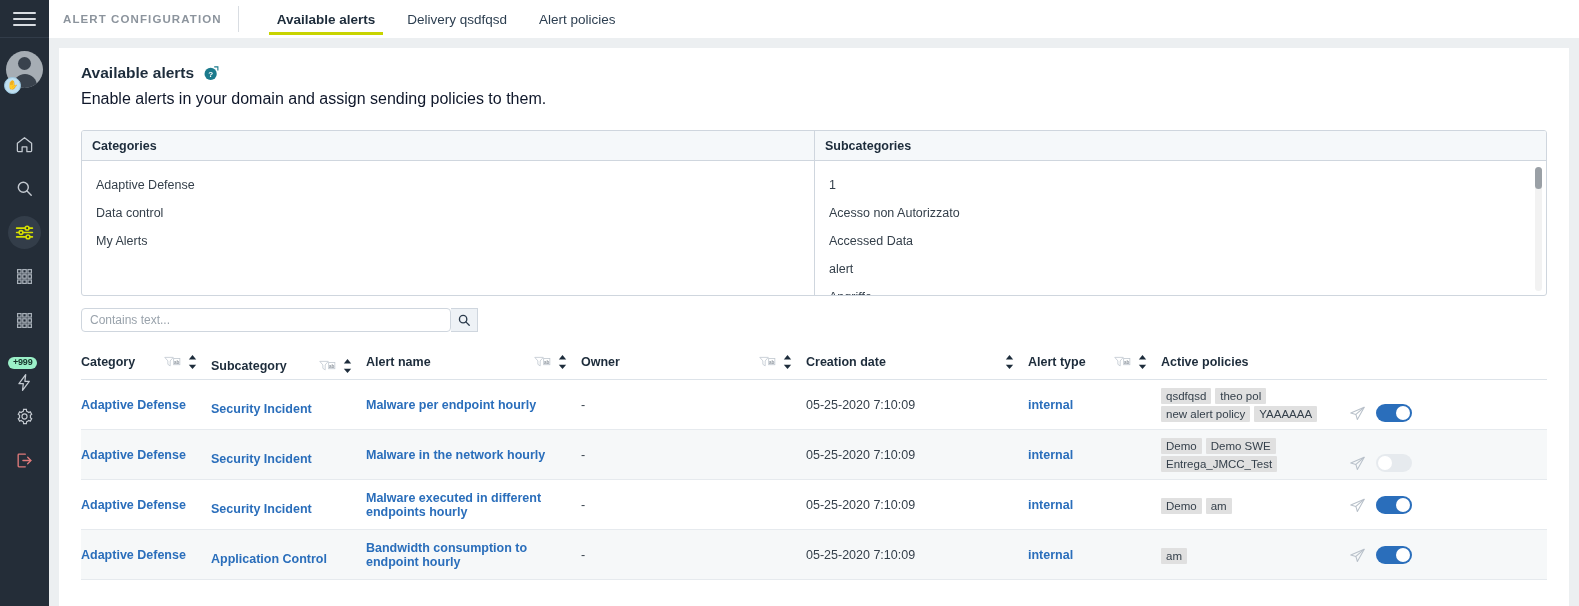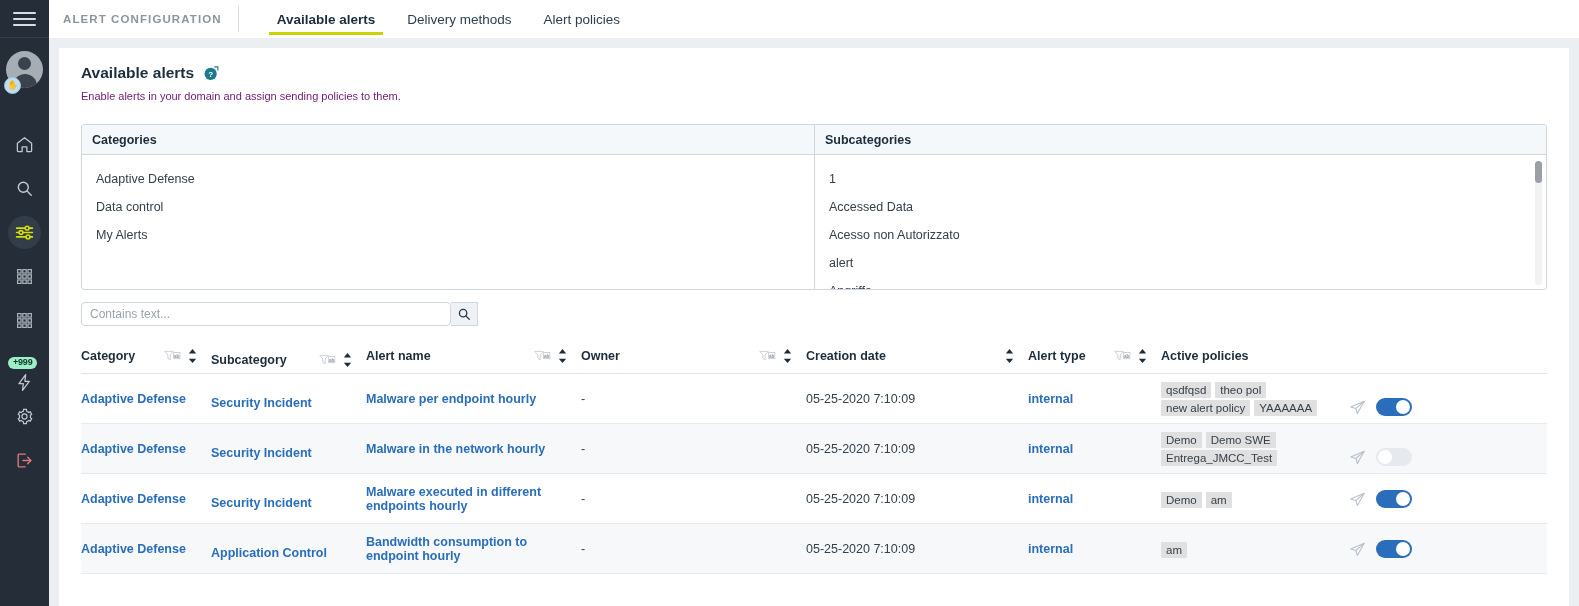--- a/index.html
+++ b/index.html
@@ -165,22 +165,22 @@
     font-size: 15.5px;
     font-weight: bold;
     color: #1d2c3b;
   }
   .help-icon {
     width: 17px; height: 17px;
     position: relative;
   }
   .page-sub {
     margin-top: 8px;
-    font-size: 11px;
-    color: #701a75;
+    font-size: 16px;
+    color: #0f172a;
   }
 
   
   .panels {
     margin-top: 22px;
     display: flex;
     border: 1px solid #cfd6de;
     border-radius: 3px;
     height: 166px;
     overflow: hidden;
@@ -433,21 +433,21 @@
     </div>
   </div>
 
   <div class="main">
 
     <div class="topbar">
       <div class="crumb">ALERT CONFIGURATION</div>
       <div class="crumb-sep"></div>
       <div class="tabs">
         <div class="tab active">Available alerts</div>
-        <div class="tab">Delivery methods</div>
+        <div class="tab">Delivery qsdfqsd</div>
         <div class="tab">Alert policies</div>
       </div>
     </div>
 
     <div class="content">
       <div class="card">
 
         <div class="page-title-row">
           <div class="page-title">Available alerts</div>
           <div class="help-icon">
@@ -468,22 +468,22 @@
               <div class="panel-item">Adaptive Defense</div>
               <div class="panel-item">Data control</div>
               <div class="panel-item">My Alerts</div>
             </div>
           </div>
 
           <div class="panel">
             <div class="panel-head">Subcategories</div>
             <div class="panel-body">
               <div class="panel-item">1</div>
+              <div class="panel-item">Acesso non Autorizzato</div>
               <div class="panel-item">Accessed Data</div>
-              <div class="panel-item">Acesso non Autorizzato</div>
               <div class="panel-item">alert</div>
               <div class="panel-item">Angriffe</div>
               <div class="panel-scroll">
                 <div class="panel-scroll-thumb"></div>
               </div>
             </div>
           </div>
 
         </div>
 

